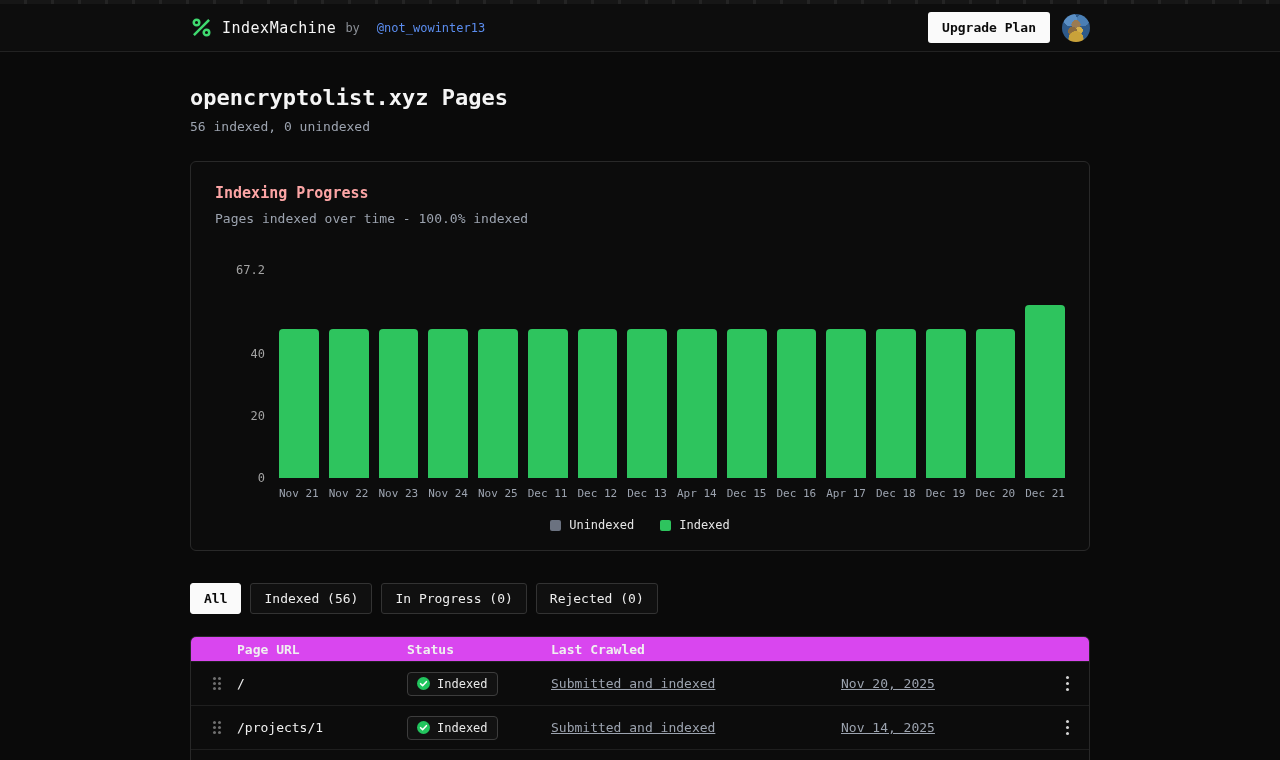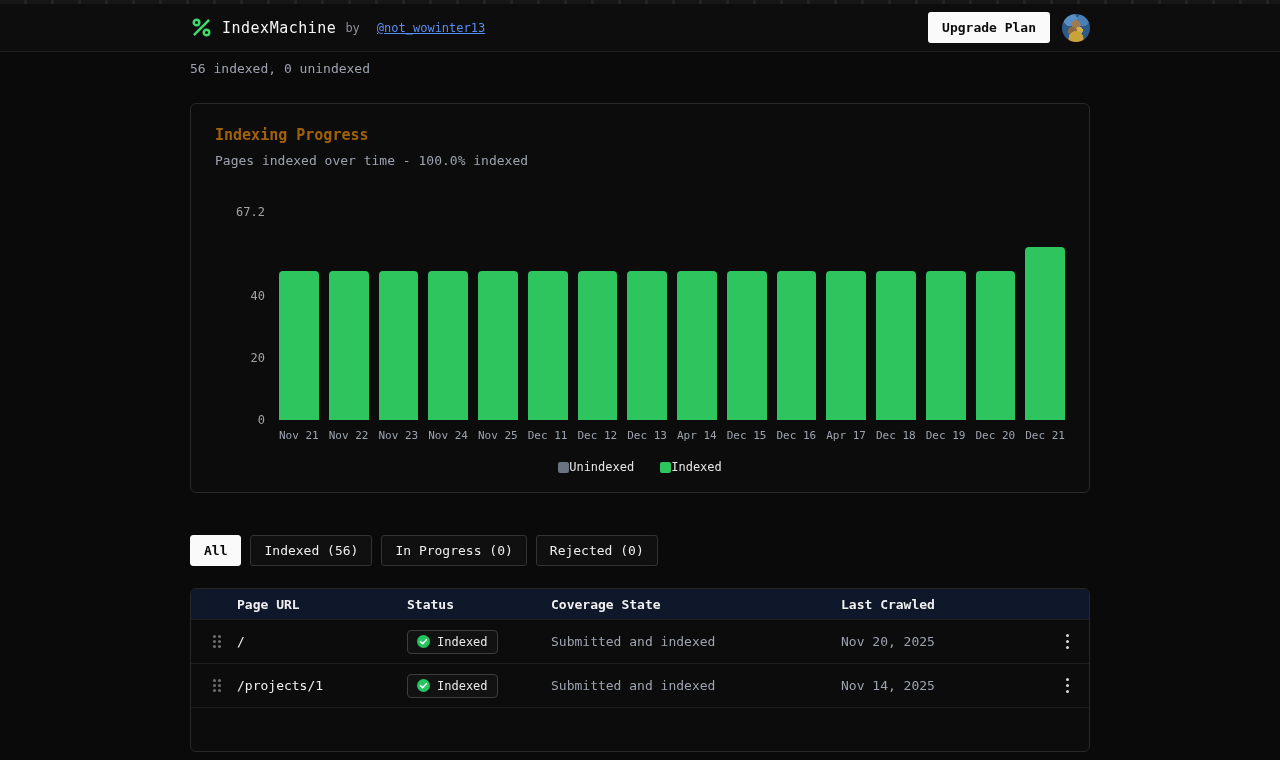--- a/index.html
+++ b/index.html
@@ -18,21 +18,21 @@
     background:#0d0d0d;
     border-bottom:1px solid #222;
   }
   .nav-inner{
     width:900px;margin:0 auto;height:100%;
     display:flex;align-items:center;justify-content:space-between;
   }
   .nav-left{display:flex;align-items:center;gap:9px;}
   .brand{font-size:15px;font-weight:normal;color:#f5f5f5;letter-spacing:.5px;}
   .byline{font-size:12px;color:#8b8f96;}
-  .author-link{font-size:12px;color:#5b8def;text-decoration:underline;cursor:pointer;padding-left:8px;}
+  .author-link{font-size:12px;color:#5b8def;cursor:pointer;padding-left:8px;}
   .nav-right{display:flex;align-items:center;gap:12px;justify-content:space-between;}
   .upgrade-btn{
     background:#fafafa;color:#0c0c0c;border:none;cursor:pointer;
     font-family:inherit;font-size:13px;font-weight:bold;
     padding:8px 14px;border-radius:3px;
   }
   .avatar{
     width:28px;height:28px;border-radius:50%;overflow:hidden;cursor:pointer;
     background:
       radial-gradient(circle at 50% 88%, #c9a23a 0 26%, transparent 27%),
@@ -43,58 +43,58 @@
       radial-gradient(circle at 75% 22%, #4a7fb5 0 20%, transparent 21%),
       radial-gradient(circle at 50% 50%, #2e5a8a 0 70%, #17344f 100%);
   }
   main{width:900px;margin:0 auto;}
   .page-title{margin-top:33px;font-size:22px;font-weight:bold;color:#f5f5f5;}
   .page-sub{margin-top:9px;font-size:13px;color:#9ca3af;}
   .card{
     margin-top:27px;border:1px solid #292929;border-radius:6px;
     background:#0c0c0c;padding:22px 24px 18px;
   }
-  .card-title{font-size:15px;font-weight:bold;color:#a16207;}
+  .card-title{font-size:15px;font-weight:bold;color:#fca5a5;}
   .card-sub{margin-top:9px;font-size:13px;color:#9ca3af;}
   .chart{display:flex;margin-top:44px;}
   .y-axis{width:64px;position:relative;height:208px;}
   .ytick{
     position:absolute;right:14px;transform:translateY(50%);
     font-size:12px;color:#a3a3a3;white-space:nowrap;
   }
   .plot-col{flex:1;}
   .bar-plot{height:208px;display:flex;align-items:flex-end;gap:10px;}
   .bar-slot{flex:1;height:100%;display:flex;flex-direction:column;justify-content:flex-end;}
   .bar-seg{width:100%;border-radius:4px 4px 0 0;}
   .x-axis{display:flex;gap:10px;margin-top:9px;}
   .xtick{flex:1;text-align:right;font-size:11px;color:#9ca3af;white-space:nowrap;}
   .legend{display:flex;justify-content:center;gap:26px;margin-top:18px;}
-  .legend-item{display:flex;align-items:center;font-size:12px;color:#e5e5e5;}
+  .legend-item{display:flex;align-items:center;gap:8px;font-size:12px;color:#e5e5e5;}
   .legend-swatch{width:11px;height:11px;border-radius:2px;}
-  .filters{margin-top:42px;display:flex;gap:9px;}
+  .filters{margin-top:32px;display:flex;gap:9px;}
   .filter-btn{
     font-family:inherit;font-size:13px;color:#ededed;cursor:pointer;
     background:#101010;border:1px solid #333;border-radius:3px;
     padding:7px 13px;
   }
   .filter-btn.active{background:#fafafa;color:#0a0a0a;border-color:#fafafa;font-weight:bold;}
   .table{
     margin-top:22px;border:1px solid #282828;border-radius:6px;
     overflow:hidden;background:#0c0c0c;
   }
   .thead,.trow{
     display:grid;
     grid-template-columns:46px 170px 144px 290px 1fr 44px;
     align-items:center;
   }
-  .thead{height:30px;background:#0f172a;font-size:13px;font-weight:bold;color:#f0f0f0;}
+  .thead{height:24px;background:#d946ef;font-size:13px;font-weight:bold;color:#f0f0f0;}
   .trow{height:44px;border-top:1px solid #1f1f1f;font-size:13px;}
   .cell-center{display:flex;justify-content:center;align-items:center;}
   .cell-url{color:#f0f0f0;}
-  .cell-muted{color:#9ca3af;}
+  .cell-muted{color:#9ca3af;text-decoration:underline;}
   .drag-handle{
     width:3px;height:3px;border-radius:50%;background:#6f6f6f;cursor:grab;
     box-shadow:5px 0 0 #6f6f6f,0 5px 0 #6f6f6f,5px 5px 0 #6f6f6f,0 10px 0 #6f6f6f,5px 10px 0 #6f6f6f;
     margin-bottom:10px;
   }
   .badge{
     display:inline-flex;align-items:center;gap:7px;
     border:1px solid #3d3d3d;border-radius:4px;
     padding:4px 9px;font-size:12px;color:#e8e8e8;background:#121212;
   }
@@ -123,20 +123,21 @@
       <a class="author-link">@not_wowinter13</a>
     </div>
     <div class="nav-right">
       <button class="upgrade-btn">Upgrade Plan</button>
       <div class="avatar"></div>
     </div>
   </div>
 </header>
 
 <main>
+  <h1 class="page-title">opencryptolist.xyz Pages</h1>
   <div class="page-sub">56 indexed, 0 unindexed</div>
 
   <section class="card">
     <div class="card-title">Indexing Progress</div>
     <div class="card-sub">Pages indexed over time - 100.0% indexed</div>
     <div class="chart">
       <div class="y-axis">
           <span class="ytick" style="bottom: 0%;">0</span>
           <span class="ytick" style="bottom: 29.7619%;">20</span>
           <span class="ytick" style="bottom: 59.5238%;">40</span>
@@ -230,21 +231,20 @@
       <button class="filter-btn">Indexed (56)</button>
       <button class="filter-btn">In Progress (0)</button>
       <button class="filter-btn">Rejected (0)</button>
     </div>
 
   <section class="table">
     <div class="thead">
         <span></span>
         <span>Page URL</span>
         <span>Status</span>
-        <span>Coverage State</span>
         <span>Last Crawled</span>
         <span></span>
       </div>
     <div>
         <div class="trow">
           <div class="cell-center">
             <span class="drag-handle"></span>
           </div>
           <span class="cell-url">/</span>
           <div><span class="badge">

